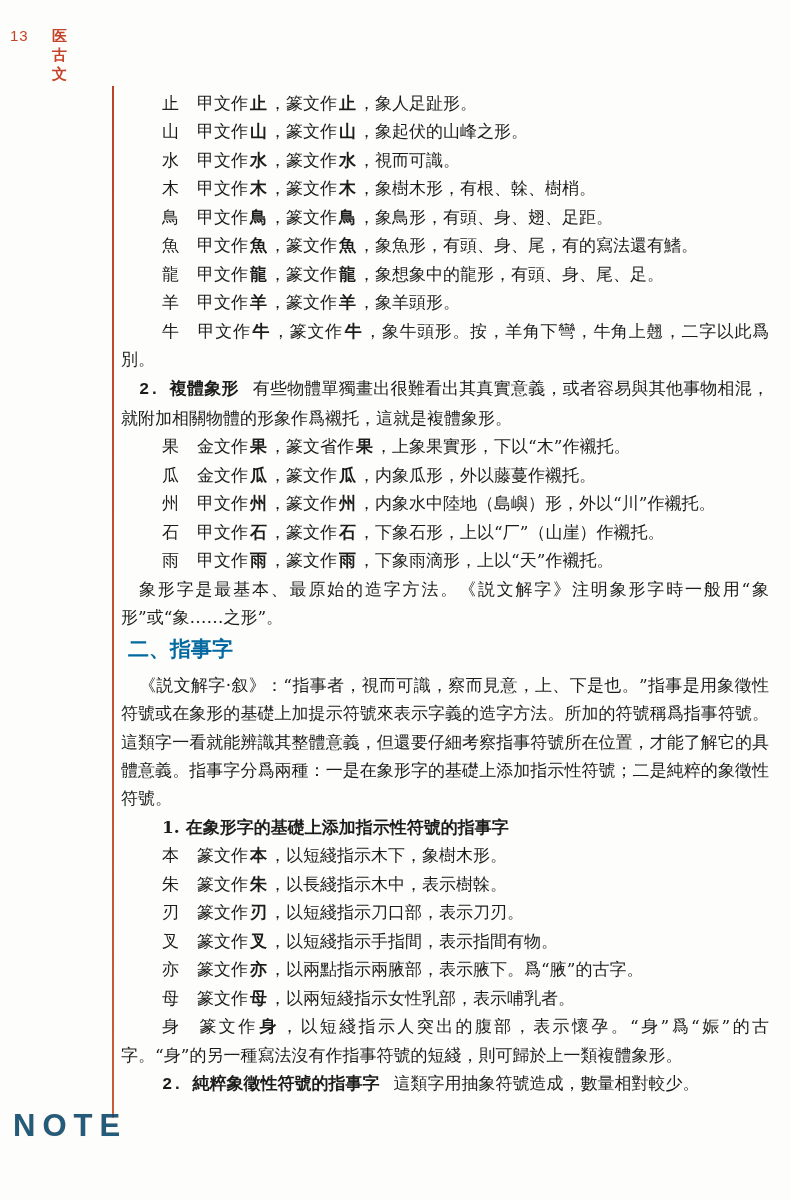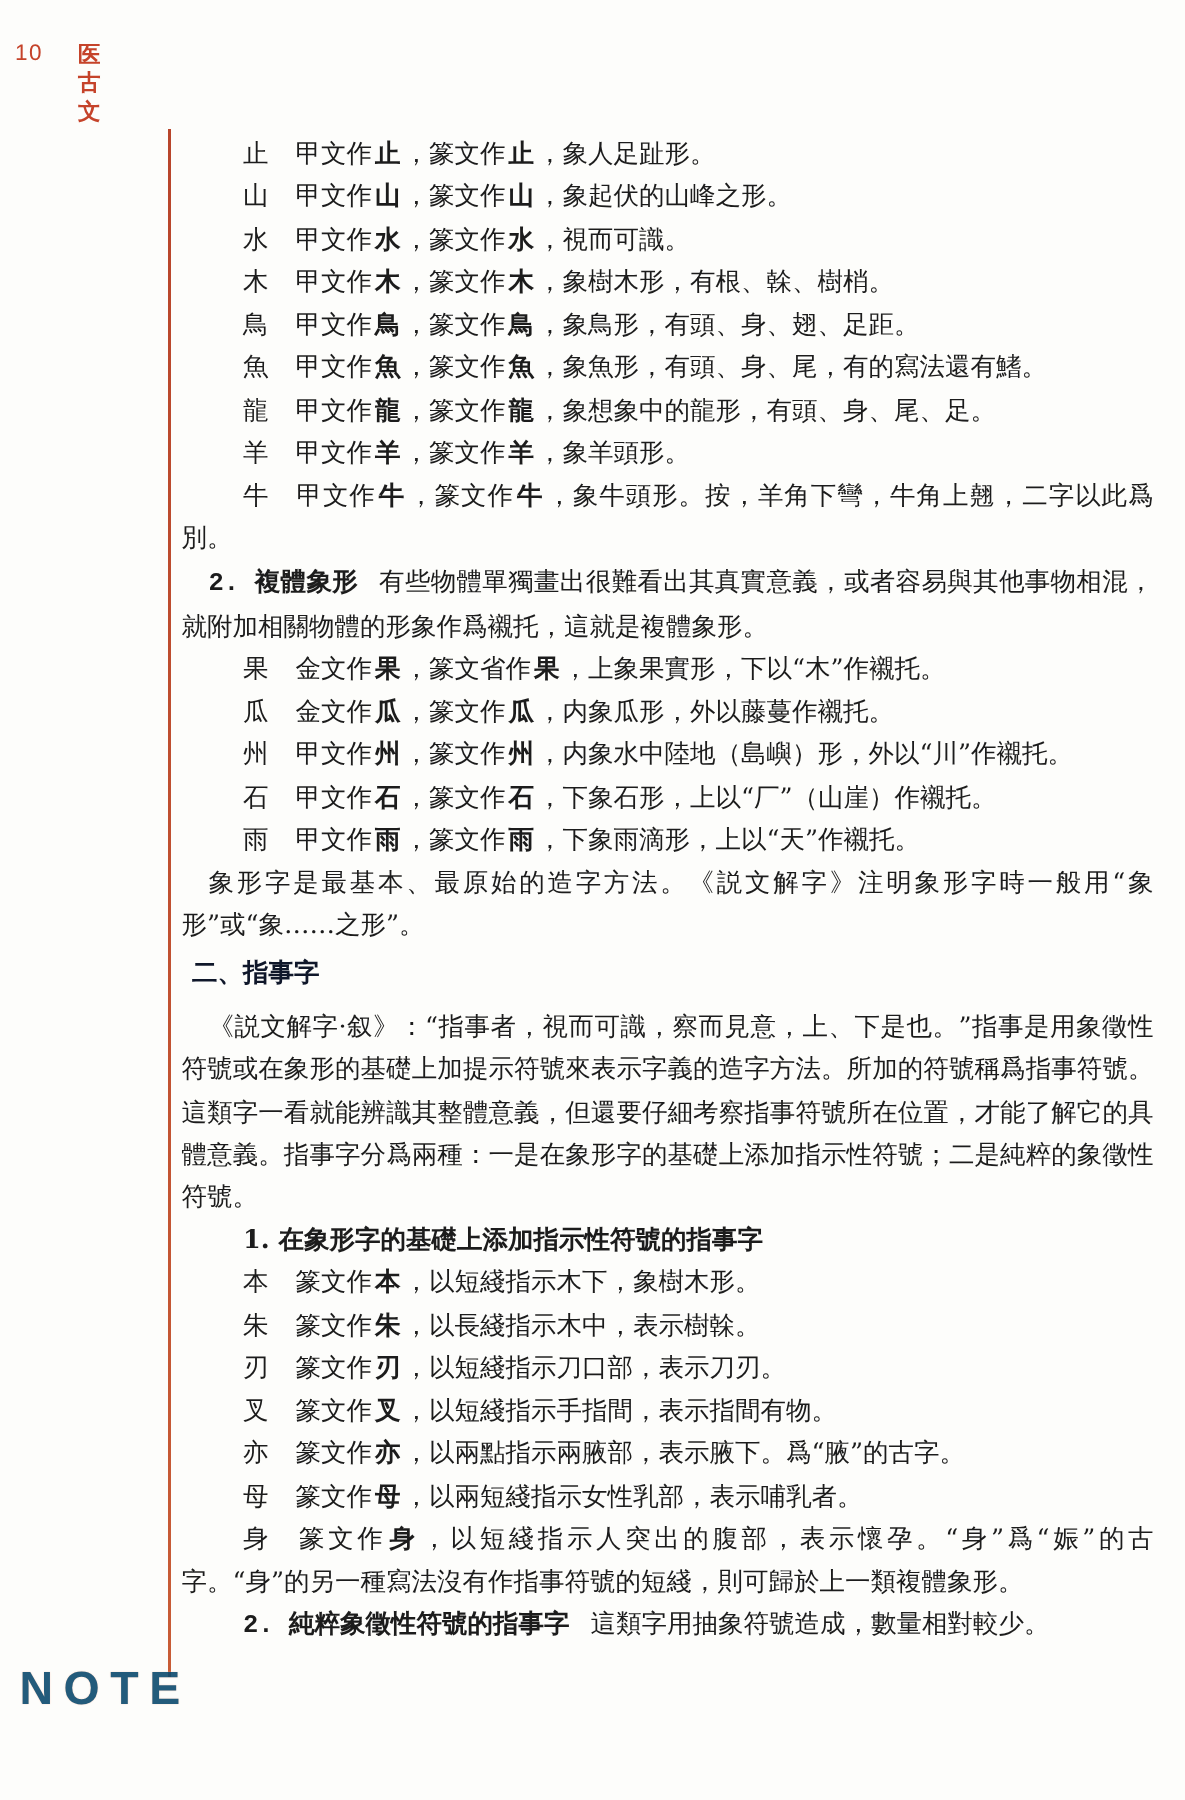--- a/index.html
+++ b/index.html
@@ -39,40 +39,40 @@
     font-size:17px;line-height:28.45px;
     text-align:justify;
     text-justify:inter-character;
   }
   .content p{margin:0;padding:0;}
   p.entry{text-indent:41px;}
   p.para{text-indent:18px;}
   p.subhead{text-indent:41px;font-weight:bold;}
   p.heading{
     font-family:"Liberation Sans","DejaVu Sans",sans-serif;
-    font-size:17px;line-height:30px;
+    font-size:21px;line-height:30px;
     font-weight:bold;
-    color:#0f172a;
+    color:#0369a1;
     text-indent:7px;
     margin:2px 0 7px 0 !important;
     text-align:left;
   }
   span.head{margin-right:18px;}
   span.lead{font-weight:bold;margin-right:14px;font-family:Liberation Mono, monospace;}
   span.glyph{
     font-family:"DejaVu Serif",serif;
     font-weight:600;
     padding:0 2px;
   }
 </style>
 </head>
 <body>
 
 <div class="page-header">
-  <span class="num">10</span>
+  <span class="num">13</span>
   <span class="title">医古文</span>
 </div>
 
 <div class="accent-rule"></div>
 
 <div class="content">
   <div id="blocks-host">
       <p class="entry"><span class="head">止</span><span>甲文作</span><span class="glyph">止</span><span>，篆文作</span><span class="glyph">止</span><span>，象人足趾形。</span></p>
       <p class="entry"><span class="head">山</span><span>甲文作</span><span class="glyph">山</span><span>，篆文作</span><span class="glyph">山</span><span>，象起伏的山峰之形。</span></p>
       <p class="entry"><span class="head">水</span><span>甲文作</span><span class="glyph">水</span><span>，篆文作</span><span class="glyph">水</span><span>，視而可識。</span></p>

